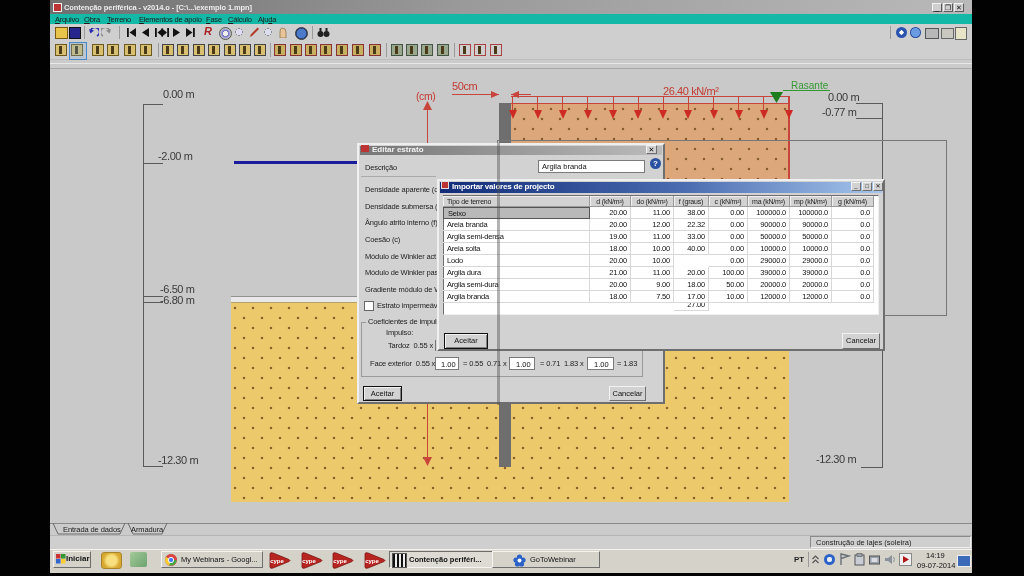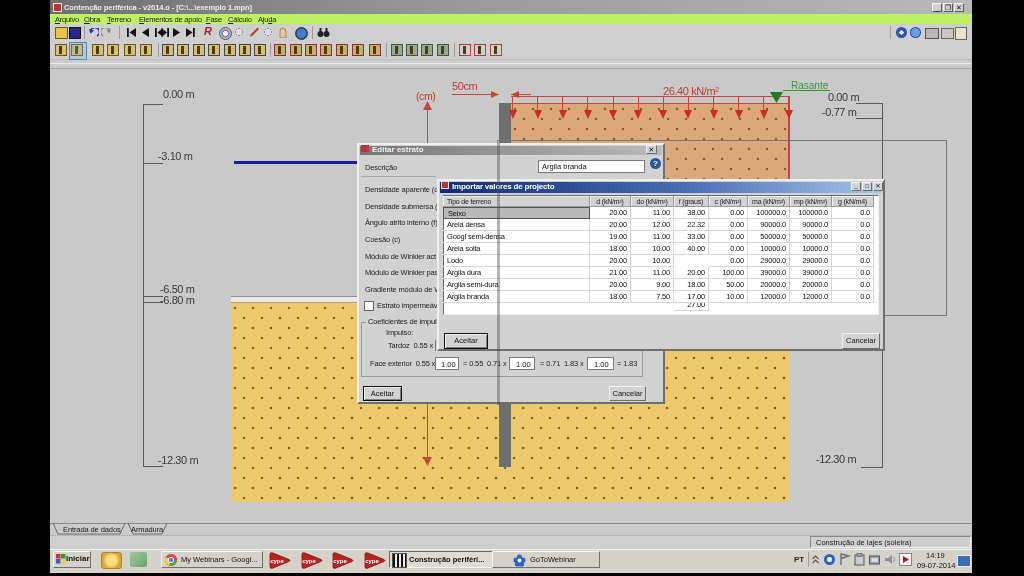--- a/index.html
+++ b/index.html
@@ -7,21 +7,21 @@
 .abs{position:absolute;}
 .t{position:absolute;white-space:nowrap;}
 #screen{position:absolute;left:50px;top:0px;width:922px;height:572px;background:#cbcbcb;}
 
 #titlebar{position:absolute;left:50px;top:0px;width:922px;height:14px;
   background:linear-gradient(90deg,#6f6f6f,#9a9a9a 45%,#b9b9b9);}
 #titletext{position:absolute;left:64px;top:3px;font-size:7.5px;font-weight:bold;color:#ececec;letter-spacing:-0.1px;}
 .wbtn{position:absolute;top:2.5px;width:10px;height:9px;background:#cfcfcf;border:1px solid;
   border-color:#f2f2f2 #5a5a5a #5a5a5a #f2f2f2;font-size:7px;line-height:7px;text-align:center;color:#111;box-sizing:border-box;}
 
-#menubar{position:absolute;left:50px;top:14px;width:922px;height:10px;background:#bef264;}
+#menubar{position:absolute;left:50px;top:14px;width:922px;height:10px;background:#14b8a6;}
 .mi{position:absolute;top:1px;font-size:7.5px;color:#1a1a1a;letter-spacing:-0.2px;}
 
 #tb1{position:absolute;left:50px;top:24px;width:922px;height:17px;background:#cfcfcf;}
 #tb2{position:absolute;left:50px;top:41px;width:922px;height:18px;background:#cfcfcf;border-bottom:1px solid #bdbdbd;}
 .sep{position:absolute;width:1px;background:#9a9a9a;}
 
 #draw{position:absolute;left:50px;top:68px;width:922px;height:455px;background:#c9c9c9;border-top:1px solid #a8a8a8;}
 .dimlbl{position:absolute;font-size:11px;color:#3a3a3a;letter-spacing:-0.4px;}
 .red{color:#c23a32;}
 .dline{position:absolute;background:#5a5a5a;}
@@ -205,21 +205,21 @@
   <div id="yellow" class="dots"></div>
   <div id="wall"></div>
 
   <div class="dline" style="left:143px;top:104px;width:1px;height:363px;"></div>
   <div class="dline" style="left:143px;top:104px;width:20px;height:1px;"></div>
   <div class="dline" style="left:143px;top:163px;width:20px;height:1px;"></div>
   <div class="dline" style="left:143px;top:296px;width:20px;height:1px;"></div>
   <div class="dline" style="left:143px;top:302px;width:20px;height:1px;"></div>
   <div class="dline" style="left:143px;top:466px;width:20px;height:1px;"></div>
   <div class="dimlbl" style="left:163px;top:88px;">0.00 m</div>
-  <div class="dimlbl" style="left:158px;top:150px;">-3.10 m</div>
+  <div class="dimlbl" style="left:158px;top:150px;">-2.00 m</div>
   <div class="dimlbl" style="left:160px;top:283px;">-6.50 m</div>
   <div class="dimlbl" style="left:160px;top:294px;">-6.80 m</div>
   <div class="dimlbl" style="left:158px;top:454px;">-12.30 m</div>
 
   <div class="dline" style="left:882px;top:103px;width:1px;height:365px;"></div>
   <div class="dline" style="left:856px;top:103px;width:26px;height:1px;"></div>
   <div class="dline" style="left:856px;top:118px;width:26px;height:1px;"></div>
   <div class="dline" style="left:861px;top:467px;width:21px;height:1px;"></div>
   <div class="dimlbl" style="left:828px;top:91px;">0.00 m</div>
   <div class="dimlbl" style="left:822px;top:106px;">-0.77 m</div>
@@ -362,29 +362,29 @@
       <div class="th" style="left:790px;width:42px;">mp (kN/m²)</div>
       <div class="th" style="left:832px;width:42px;">g (kN/m4)</div>
       <div class="cell namec" style="left:443px;top:207px;width:147px;background:#b9b9b9;border:1px solid #555;">Seixo</div>
       <div class="cell" style="left:590px;top:207px;width:41px;">20.00</div>
       <div class="cell" style="left:631px;top:207px;width:43px;">11.00</div>
       <div class="cell" style="left:674px;top:207px;width:35px;">38.00</div>
       <div class="cell" style="left:709px;top:207px;width:39px;">0.00</div>
       <div class="cell" style="left:748px;top:207px;width:42px;">100000.0</div>
       <div class="cell" style="left:790px;top:207px;width:42px;">100000.0</div>
       <div class="cell" style="left:832px;top:207px;width:42px;">0.0</div>
-      <div class="cell namec" style="left:443px;top:219px;width:147px;">Areia densa</div>
+      <div class="cell namec" style="left:443px;top:219px;width:147px;">Areia branda</div>
       <div class="cell" style="left:590px;top:219px;width:41px;">20.00</div>
       <div class="cell" style="left:631px;top:219px;width:43px;">12.00</div>
       <div class="cell" style="left:674px;top:219px;width:35px;">22.32</div>
       <div class="cell" style="left:709px;top:219px;width:39px;">0.00</div>
       <div class="cell" style="left:748px;top:219px;width:42px;">90000.0</div>
       <div class="cell" style="left:790px;top:219px;width:42px;">90000.0</div>
       <div class="cell" style="left:832px;top:219px;width:42px;">0.0</div>
-      <div class="cell namec" style="left:443px;top:231px;width:147px;">Googl semi-densa</div>
+      <div class="cell namec" style="left:443px;top:231px;width:147px;">Argila semi-densa</div>
       <div class="cell" style="left:590px;top:231px;width:41px;">19.00</div>
       <div class="cell" style="left:631px;top:231px;width:43px;">11.00</div>
       <div class="cell" style="left:674px;top:231px;width:35px;">33.00</div>
       <div class="cell" style="left:709px;top:231px;width:39px;">0.00</div>
       <div class="cell" style="left:748px;top:231px;width:42px;">50000.0</div>
       <div class="cell" style="left:790px;top:231px;width:42px;">50000.0</div>
       <div class="cell" style="left:832px;top:231px;width:42px;">0.0</div>
       <div class="cell namec" style="left:443px;top:243px;width:147px;">Areia solta</div>
       <div class="cell" style="left:590px;top:243px;width:41px;">18.00</div>
       <div class="cell" style="left:631px;top:243px;width:43px;">10.00</div>
@@ -479,21 +479,21 @@
         <path d="M2 2 Q2 0 5 1 L21 7.5 Q23 8.5 21 9.5 L5 16 Q2 17 2 15 Z" fill="#b82520" stroke="#7a1512" stroke-width="0.8"></path>
         <text x="9" y="11" font-size="6" fill="#fff" font-family="Liberation Sans" text-anchor="middle" font-weight="bold">cype</text>
       </svg>
       <svg class="abs" style="left:362.5px;top:551.5px;" width="23" height="17">
         <path d="M2 2 Q2 0 5 1 L21 7.5 Q23 8.5 21 9.5 L5 16 Q2 17 2 15 Z" fill="#b82520" stroke="#7a1512" stroke-width="0.8"></path>
         <text x="9" y="11" font-size="6" fill="#fff" font-family="Liberation Sans" text-anchor="middle" font-weight="bold">cype</text>
       </svg>
     </div>
   <div class="tbtn" style="left:389px;width:108px;background:#dddbd4;border-color:#6e6e6e #f5f4f1 #f5f4f1 #6e6e6e;"></div>
   <div class="abs" style="left:392px;top:553px;width:13px;height:13px;background:repeating-linear-gradient(90deg,#111 0 2px,#eee 2px 4px);border:1px solid #555;"></div>
-  <div class="t" style="left:409px;top:554.5px;font-size:7.5px;font-weight:bold;color:#111;">Construção periféri...</div>
+  <div class="t" style="left:409px;top:554.5px;font-size:7.5px;font-weight:bold;color:#111;">Contenção periféri...</div>
   <div class="tbtn" style="left:492px;width:108px;"></div>
   <svg class="abs" style="left:513px;top:553.5px;" width="13" height="13">
       <g fill="#2a62c8">
         <circle cx="6.5" cy="3" r="2.6"></circle>
         <circle cx="3" cy="6" r="2.6"></circle>
         <circle cx="10" cy="6" r="2.6"></circle>
         <circle cx="4.5" cy="10" r="2.6"></circle>
         <circle cx="8.5" cy="10" r="2.6"></circle>
       </g>
       <circle cx="6.5" cy="6.5" r="2" fill="#fff"></circle>

